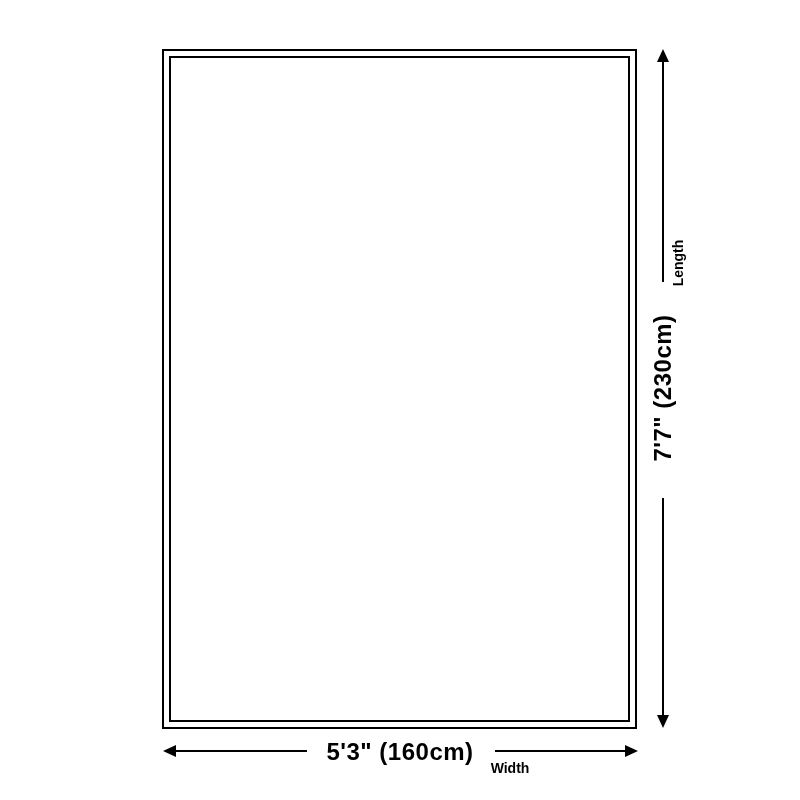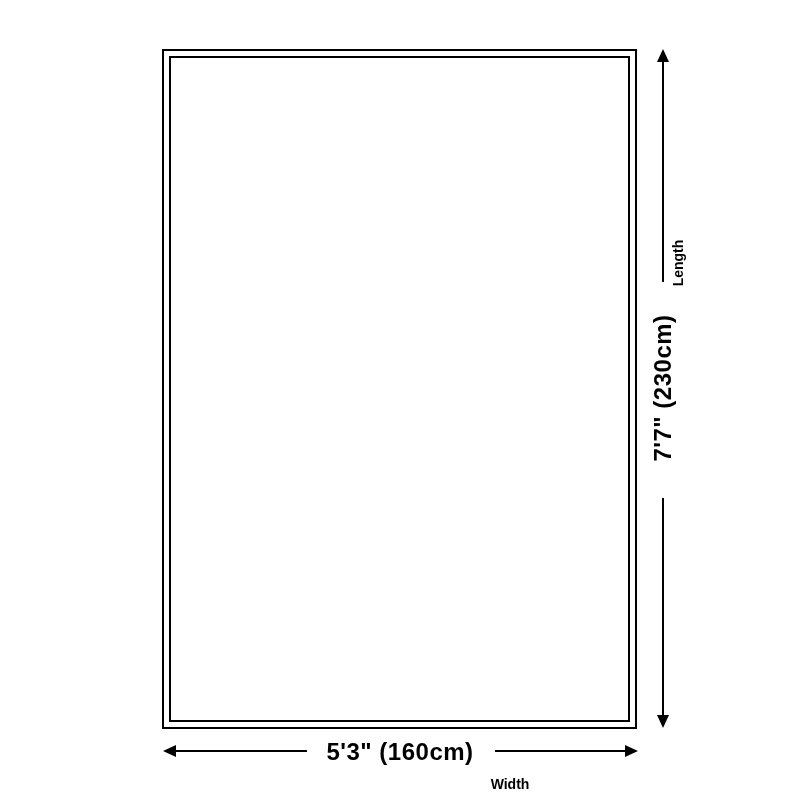--- a/index.html
+++ b/index.html
@@ -91,21 +91,21 @@
     color: #000000;
     white-space: nowrap;
   }
   .width-value {
     left: 400px;
     top: 752px;
     transform: translate(-50%, -50%);
   }
   .width-label {
     left: 510px;
-    top: 784px;
+    top: 768px;
     transform: translate(-50%, -50%);
   }
   .length-value {
     left: 663px;
     top: 388px;
     transform: translate(-50%, -50%) rotate(-90deg);
   }
   .length-label {
     left: 678px;
     top: 263px;

